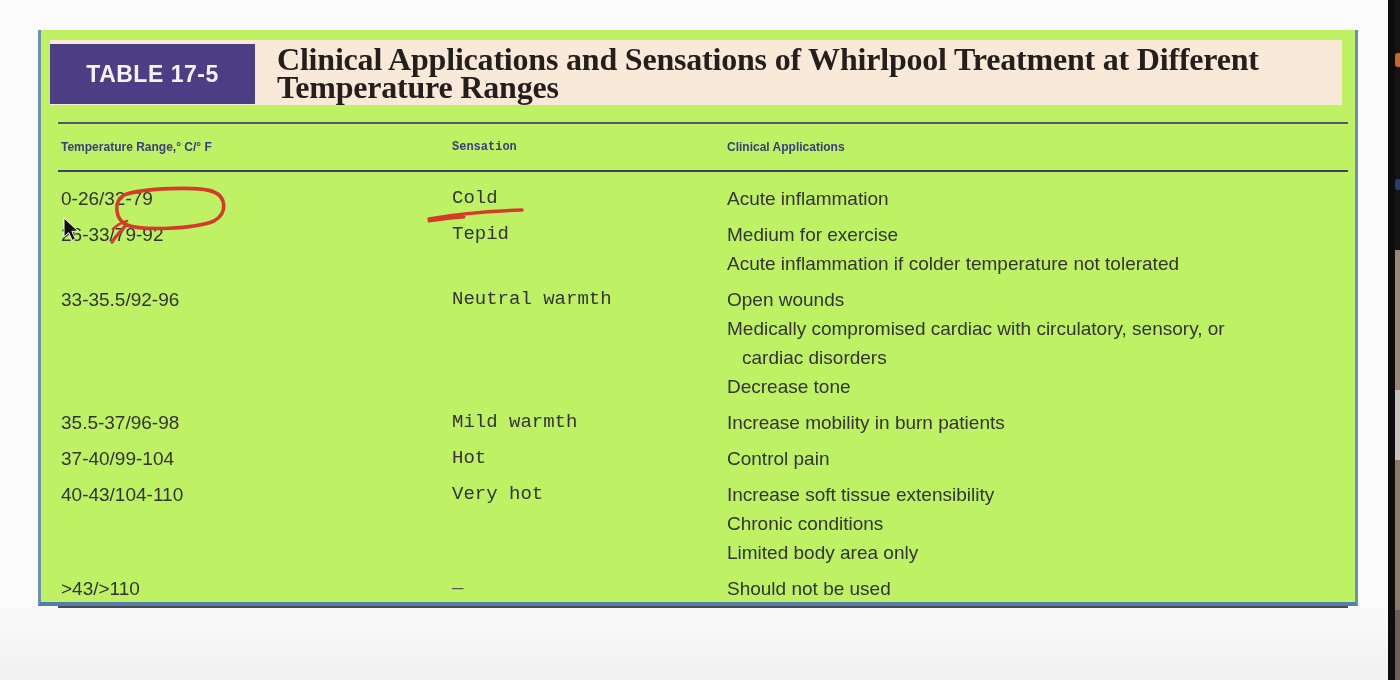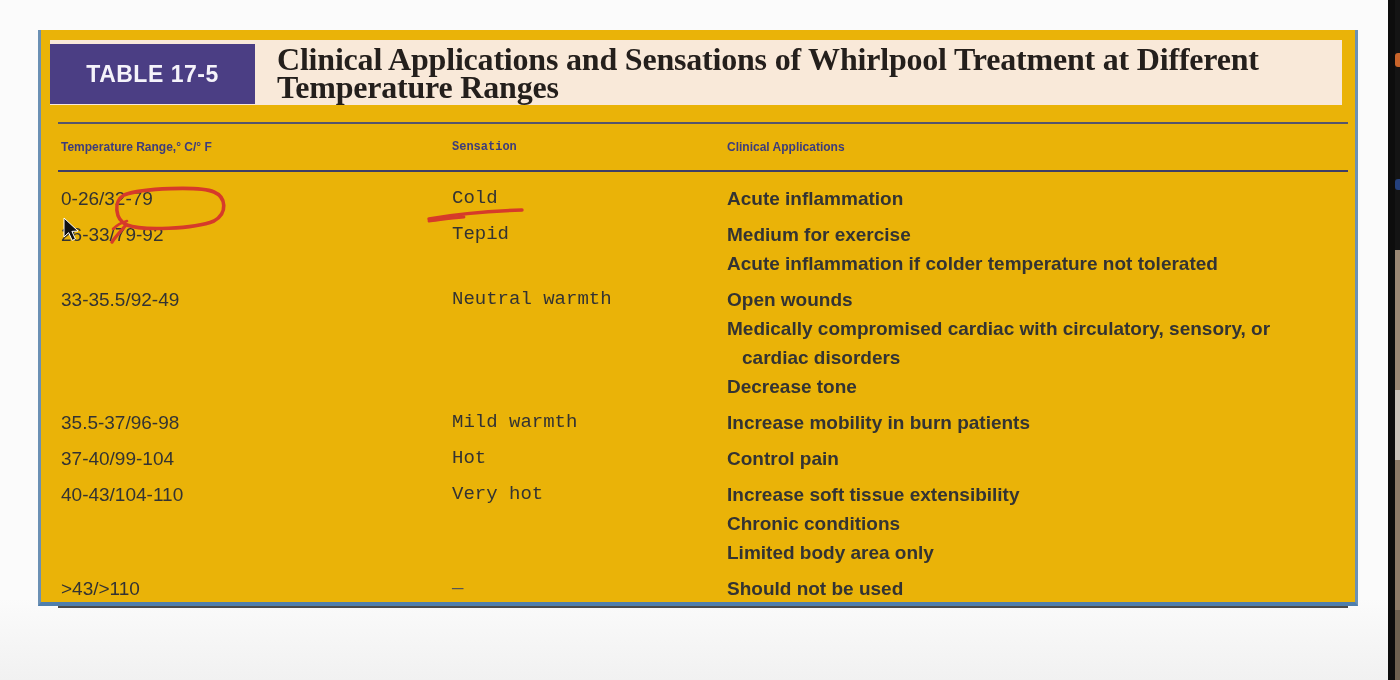--- a/index.html
+++ b/index.html
@@ -7,21 +7,21 @@
   body {
     font-family:"Liberation Sans", sans-serif;
     background:linear-gradient(#fbfbfb 0 88%, #f1f1f1 100%);
     position:relative;
   }
 
   
   .doc-box {
     position:absolute; left:38px; top:30px; width:1320px; height:576px;
     border-left:3px solid #6b90b4; border-right:3px solid #6b90b4;
-    border-bottom:4px solid #4f7eac; background:#eab308;
+    border-bottom:4px solid #4f7eac; background:#bef264;
   }
 
   
   .banner {
     position:absolute; left:9px; top:10px; width:1292px; height:65px;
     background:#f9e9d9;
   }
   .table-label {
     position:absolute; left:0; top:4px; width:205px; height:60px;
     background:#4b3e84; color:#f5f3fa; font-size:23px; font-weight:bold;
@@ -39,21 +39,21 @@
     display:flex; border-top:2px solid #55556b; border-bottom:2px solid #3e3e66;
     padding:13px 0; color:#3c3c7c; font-weight:bold; font-size:12px; line-height:20px;
   }
   .tbody { padding:12px 0 3px 0; border-bottom:2px solid #4a4a4a; }
   .row { display:flex; margin-top:7px; }
   .row:first-child { margin-top:0;align-items:center; }
   .c1 { width:394px; padding-left:3px; }
   .c2 { width:275px;font-family:Liberation Mono, monospace; }
   .c3 { flex:1; }
   .cell { font-size:19px; line-height:29px; color:#333; }
-  .line { font-size:19px; line-height:29px; color:#333;font-weight:bold; }
+  .line { font-size:19px; line-height:29px; color:#333; }
   .line.indent { padding-left:15px; }
   .dash { color:#555; }
 
   
   .mark { position:absolute; pointer-events:none; }
   #mark-circle { left:108px; top:185px; }
   #mark-underline { left:426px; top:206px; }
 
   
   #cursor { position:absolute; left:63px; top:217px; }
@@ -96,21 +96,21 @@
         </div>
         <div class="row">
           <div class="c1 cell">26-33/79-92</div>
           <div class="c2 cell">Tepid</div>
           <div class="c3">
             <div class="line">Medium for exercise</div>
             <div class="line">Acute inflammation if colder temperature not tolerated</div>
           </div>
         </div>
         <div class="row">
-          <div class="c1 cell">33-35.5/92-49</div>
+          <div class="c1 cell">33-35.5/92-96</div>
           <div class="c2 cell">Neutral warmth</div>
           <div class="c3">
             <div class="line">Open wounds</div>
             <div class="line">Medically compromised cardiac with circulatory, sensory, or</div>
             <div class="line indent">cardiac disorders</div>
             <div class="line">Decrease tone</div>
           </div>
         </div>
         <div class="row">
           <div class="c1 cell">35.5-37/96-98</div>

